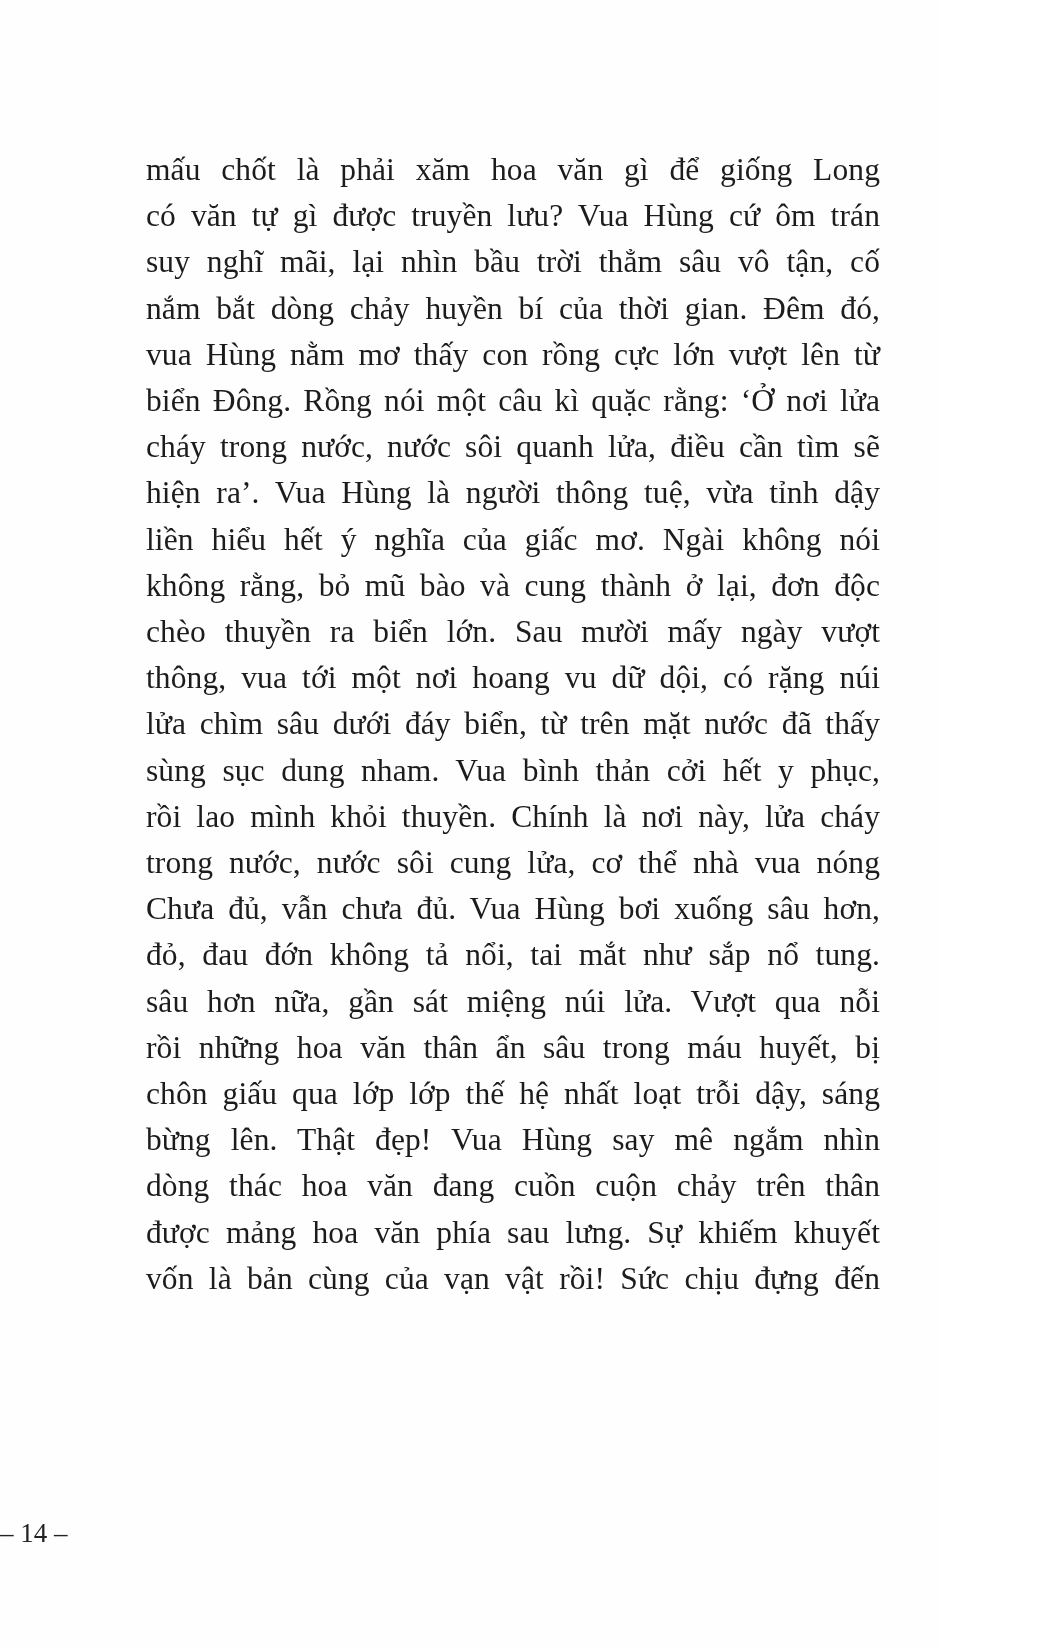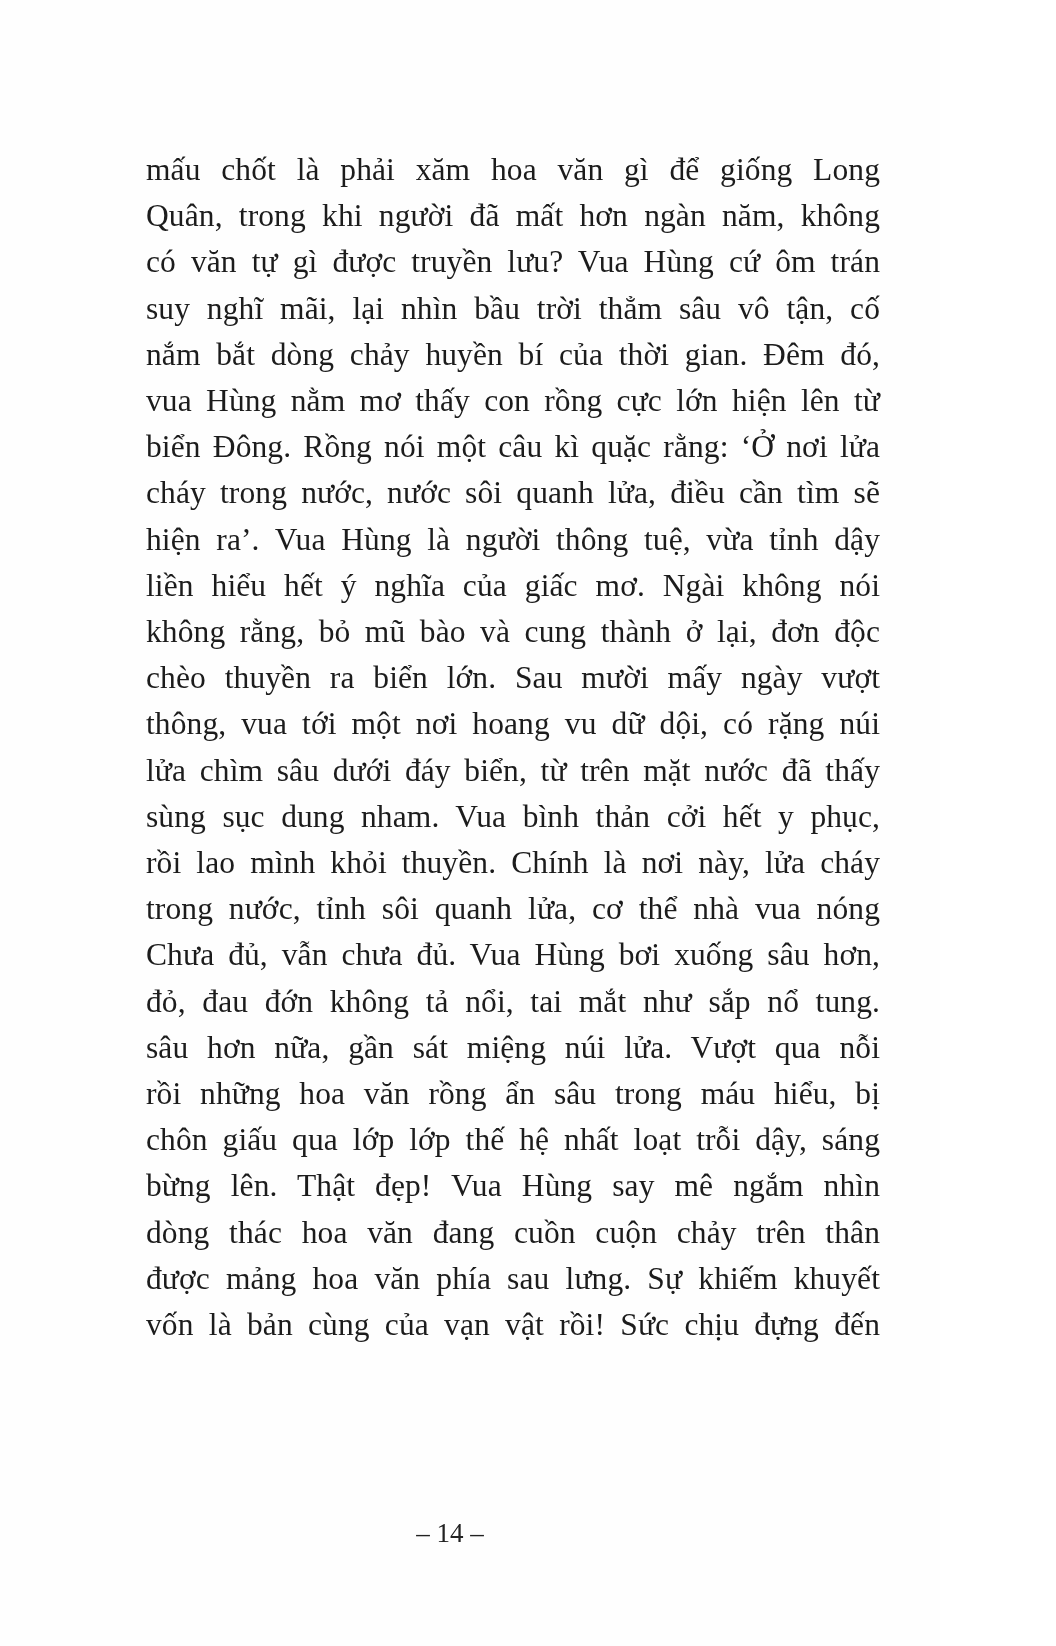--- a/index.html
+++ b/index.html
@@ -26,52 +26,50 @@
     text-align: justify;
     text-align-last: justify;
     -moz-text-align-last: justify;
     letter-spacing: 0.1px;
   }
   .page-number {
     position: absolute;
     left: 0;
     right: 40px;
     top: 1516px;
-    text-align: center;
     font-size: 27px;
     line-height: 34px;
     color: #222222;
   }
 </style>
 </head>
 <body>
 
 <div class="page">
   <div class="text-block">
     <div class="text-line">mấu chốt là phải xăm hoa văn gì để giống Long</div>
-    <div class="text-line">Quân, trong khi người đã mất hơn ngàn năm, không</div>
     <div class="text-line">có văn tự gì được truyền lưu? Vua Hùng cứ ôm trán</div>
     <div class="text-line">suy nghĩ mãi, lại nhìn bầu trời thẳm sâu vô tận, cố</div>
     <div class="text-line">nắm bắt dòng chảy huyền bí của thời gian. Đêm đó,</div>
-    <div class="text-line">vua Hùng nằm mơ thấy con rồng cực lớn hiện lên từ</div>
+    <div class="text-line">vua Hùng nằm mơ thấy con rồng cực lớn vượt lên từ</div>
     <div class="text-line">biển Đông. Rồng nói một câu kì quặc rằng: ‘Ở nơi lửa</div>
     <div class="text-line">cháy trong nước, nước sôi quanh lửa, điều cần tìm sẽ</div>
     <div class="text-line">hiện ra’. Vua Hùng là người thông tuệ, vừa tỉnh dậy</div>
     <div class="text-line">liền hiểu hết ý nghĩa của giấc mơ. Ngài không nói</div>
     <div class="text-line">không rằng, bỏ mũ bào và cung thành ở lại, đơn độc</div>
     <div class="text-line">chèo thuyền ra biển lớn. Sau mười mấy ngày vượt</div>
     <div class="text-line">thông, vua tới một nơi hoang vu dữ dội, có rặng núi</div>
     <div class="text-line">lửa chìm sâu dưới đáy biển, từ trên mặt nước đã thấy</div>
     <div class="text-line">sùng sục dung nham. Vua bình thản cởi hết y phục,</div>
     <div class="text-line">rồi lao mình khỏi thuyền. Chính là nơi này, lửa cháy</div>
-    <div class="text-line">trong nước, tỉnh sôi quanh lửa, cơ thể nhà vua nóng</div>
+    <div class="text-line">trong nước, nước sôi cung lửa, cơ thể nhà vua nóng</div>
     <div class="text-line">Chưa đủ, vẫn chưa đủ. Vua Hùng bơi xuống sâu hơn,</div>
     <div class="text-line">đỏ, đau đớn không tả nổi, tai mắt như sắp nổ tung.</div>
     <div class="text-line">sâu hơn nữa, gần sát miệng núi lửa. Vượt qua nỗi</div>
-    <div class="text-line">rồi những hoa văn rồng ẩn sâu trong máu hiểu, bị</div>
+    <div class="text-line">rồi những hoa văn thân ẩn sâu trong máu huyết, bị</div>
     <div class="text-line">chôn giấu qua lớp lớp thế hệ nhất loạt trỗi dậy, sáng</div>
     <div class="text-line">bừng lên. Thật đẹp! Vua Hùng say mê ngắm nhìn</div>
     <div class="text-line">dòng thác hoa văn đang cuồn cuộn chảy trên thân</div>
     <div class="text-line">được mảng hoa văn phía sau lưng. Sự khiếm khuyết</div>
     <div class="text-line">vốn là bản cùng của vạn vật rồi! Sức chịu đựng đến</div>
   </div>
   <div class="page-number">– 14 –</div>
 </div>
 
 </body></html>

